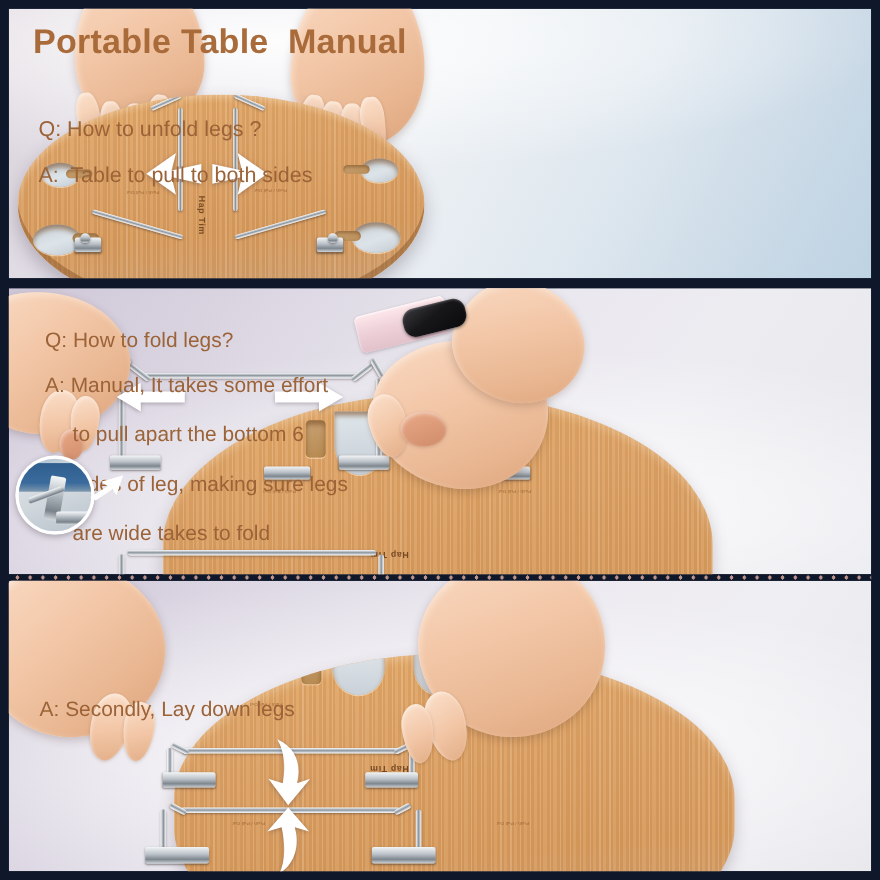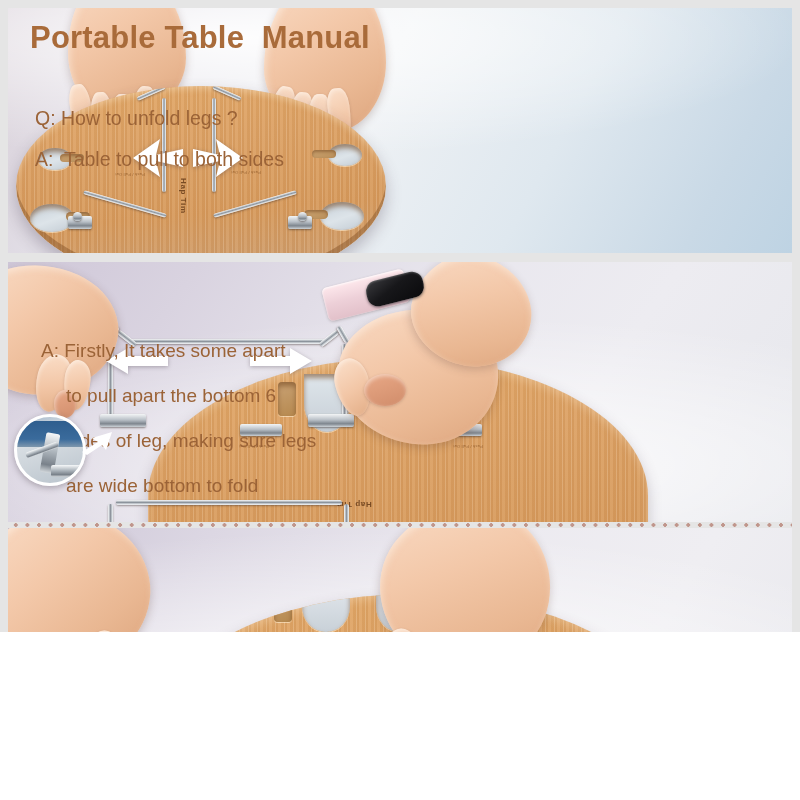--- a/index.html
+++ b/index.html
@@ -4,22 +4,22 @@
 <style>
   * { box-sizing: border-box; margin: 0; padding: 0; }
   html, body {
     width: 800px; height: 800px;
     font-family: "Liberation Sans", sans-serif;
     overflow: hidden;
     background: #b3seb;
   }
   #page {
     position: relative;
-    width: 800px; height: 632px;
-    background: #e5e5e5;
+    width: 800px; height: 800px;
+    background: #0f172a;
     overflow: hidden;
   }
 
   
   .panel {
     position: absolute;
     left: 8px; right: 8px;
     overflow: hidden;
   }
   #panel1 { top: 8px;  height: 245px; }
@@ -357,24 +357,25 @@
         <div class="clip" style="left:8px; top:30px; width:34px; height:6px; border-radius:20px; transform:rotate(-20deg);"></div>
         <div class="clip" style="left:34px; top:48px; width:30px; height:12px;"></div>
       </div>
       <div id="inset-arrow">
         <svg width="34" height="26" viewBox="0 0 34 26">
           <path d="M32 2 L12 8 L18 12 L2 22 L7 25 L22 15 L26 20 Z" fill="#ffffff"></path>
         </svg>
       </div>
     </div>
 
-    <div class="qa" id="p2-a1">A: Firstly, It takes some apart</div>
+    <div class="qa" id="p2-q">Q: How to fold legs?</div>
+    <div class="qa" id="p2-a1">A: Manual, It takes some effort</div>
     <div class="qa" id="p2-a2">to pull apart the bottom 6</div>
     <div class="qa" id="p2-a3">sides of leg, making sure legs</div>
-    <div class="qa" id="p2-a4">are wide bottom to fold</div>
+    <div class="qa" id="p2-a4">are wide takes to fold</div>
   </div>
 
   <div class="panel" id="panel3">
     <div class="bg"></div>
 
     <div class="photo">
 
       <div class="bigtable bamboo" style="left:150px; top:66px; width:510px; height:290px;">
         <div class="slot" style="left:116px; top:-6px; width:18px; height:34px; border-radius:4px; background:linear-gradient(160deg,#c9a275,#b6894f);"></div>
         <div class="slot" style="left:144px; top:-14px; width:48px; height:52px; border-radius:0 0 60% 60%; background:linear-gradient(180deg,#e4e9ee,#c9d1d8);"></div>

